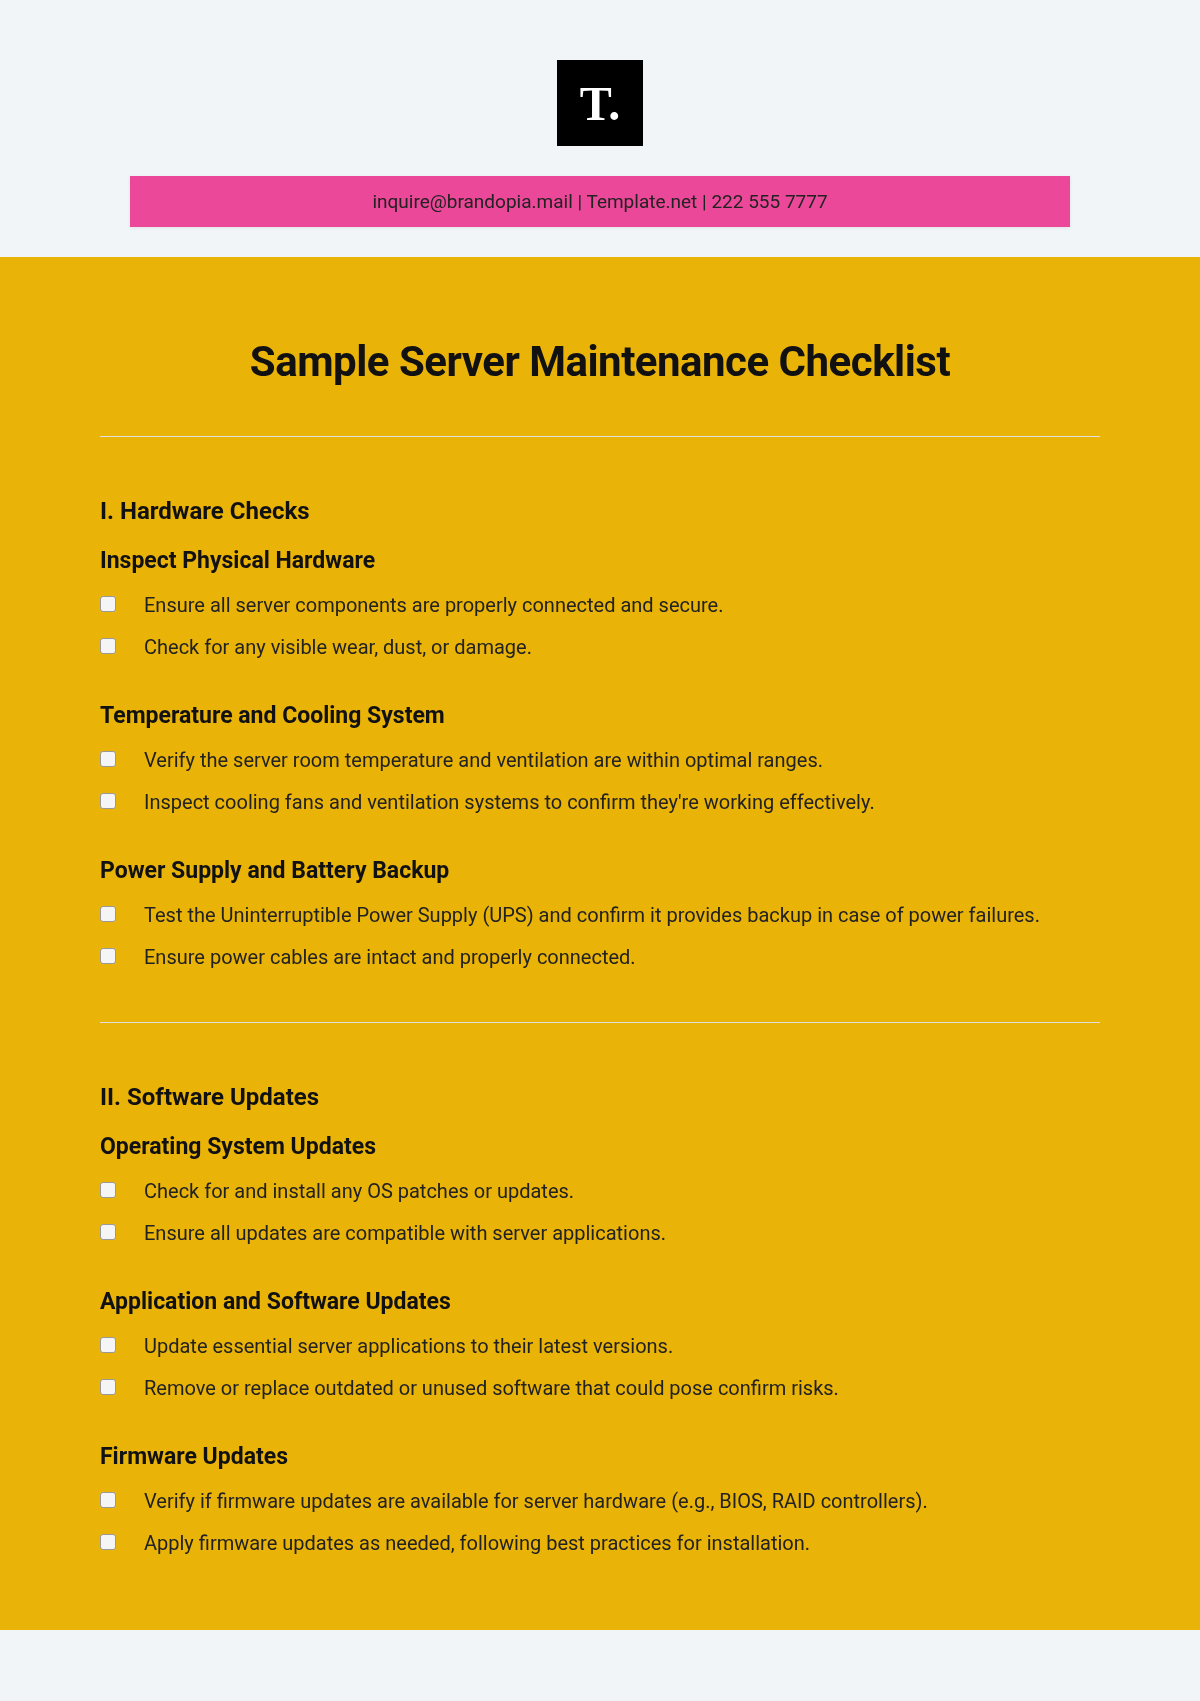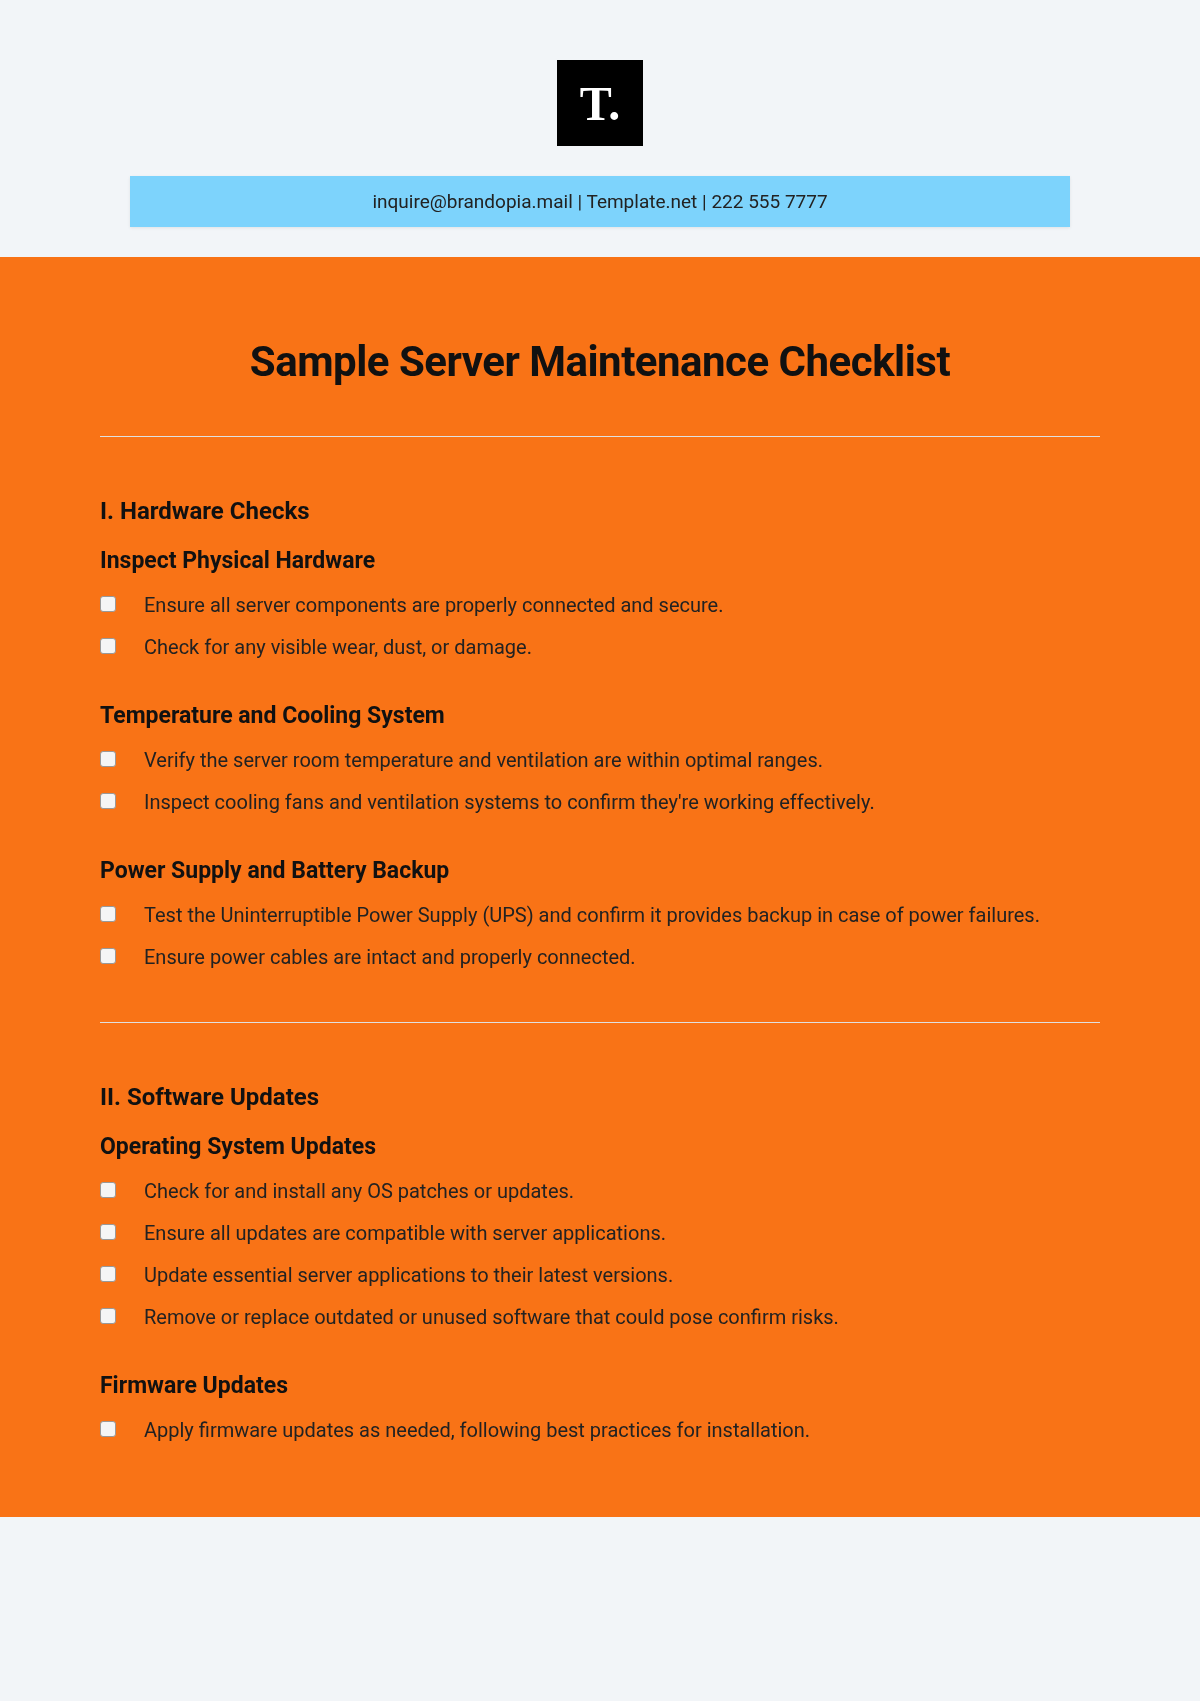--- a/index.html
+++ b/index.html
@@ -24,30 +24,30 @@
   background: #000;
   color: #fff;
   font-weight: 700;
   font-size: 48px;
   display: flex;
   align-items: center;
   justify-content: center;
   font-family: Georgia, "Times New Roman", serif;
 }
 .contact-bar {
-  background: #7dd3fc;
+  background: #ec4899;
   margin: 0 130px;
   padding: 14px 0;
   text-align: center;
   font-size: 19px;
   color: #222;
   box-shadow: 0 1px 3px rgba(0,0,0,0.08);
 }
 .page {
-  background: #f97316;
+  background: #eab308;
   padding: 80px 100px 60px 100px;
   margin-top: 30px;
 }
 .doc-title {
   font-size: 42px;
   font-weight: 700;
   text-align: center;
   letter-spacing: -0.5px;
   margin-bottom: 50px;
 }
@@ -157,32 +157,37 @@
         <ul class="check-list">
           <li class="check-item">
             <span class="checkbox"></span>
             <span class="check-text">Check for and install any OS patches or updates.</span>
           </li>
           <li class="check-item">
             <span class="checkbox"></span>
             <span class="check-text">Ensure all updates are compatible with server applications.</span>
           </li>
         </ul>
+        <h3 class="sub-title">Application and Software Updates</h3>
         <ul class="check-list">
           <li class="check-item">
             <span class="checkbox"></span>
             <span class="check-text">Update essential server applications to their latest versions.</span>
           </li>
           <li class="check-item">
             <span class="checkbox"></span>
             <span class="check-text">Remove or replace outdated or unused software that could pose confirm risks.</span>
           </li>
         </ul>
         <h3 class="sub-title">Firmware Updates</h3>
         <ul class="check-list">
           <li class="check-item">
             <span class="checkbox"></span>
+            <span class="check-text">Verify if firmware updates are available for server hardware (e.g., BIOS, RAID controllers).</span>
+          </li>
+          <li class="check-item">
+            <span class="checkbox"></span>
             <span class="check-text">Apply firmware updates as needed, following best practices for installation.</span>
           </li>
         </ul>
       </div>
     </div>
 </div>
 
 </body></html>

